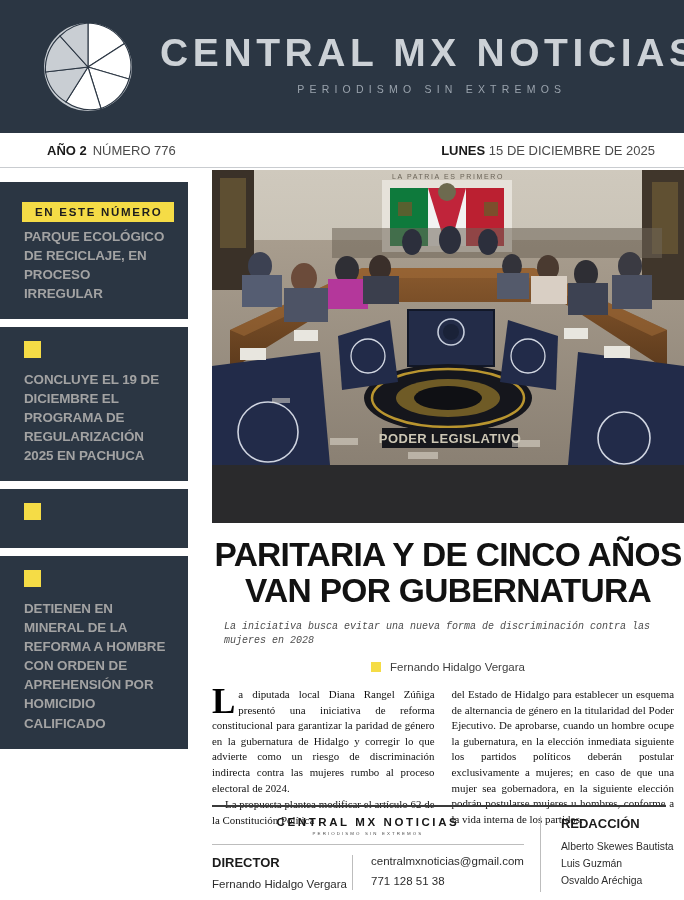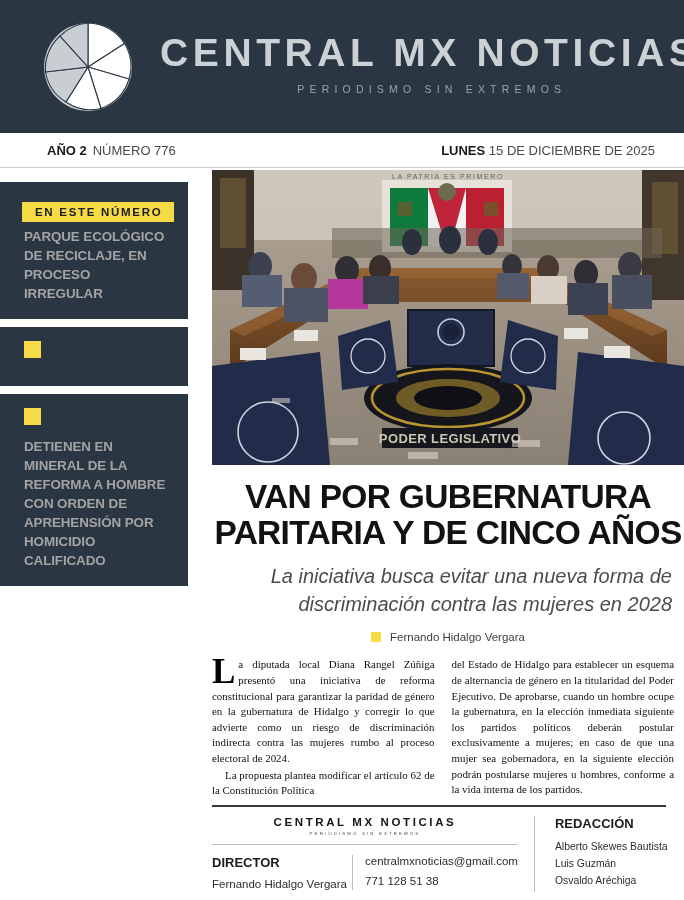--- a/index.html
+++ b/index.html
@@ -106,44 +106,44 @@
   .main {
     flex: 1;
     padding: 0 0 0 24px;
     display: flex;
     flex-direction: column;
   }
 
   .photo {
     position: relative;
     width: 472px;
-    height: 295px;
+    height: 353px;
     margin-top: 2px;
     overflow: hidden;
     background: #2a2a2c;
   }
   .photo svg { display: block; width: 472px; height: 295px; }
 
   .headline {
     margin-top: 14px;
     text-align: center;
     font-size: 33.5px;
     font-weight: bold;
     line-height: 1.07;
     letter-spacing: -0.7px;
     color: #121212;
     font-stretch: condensed;
     text-transform: uppercase;
   }
   .deck {
     margin-top: 11px;
-    text-align: right;
-    font-family: Liberation Sans, sans-serif;
+    text-align: left;
+    font-family: Liberation Mono, monospace;
     font-style: italic;
-    font-size: 20px;
+    font-size: 10px;
     line-height: 1.42;
     color: #4c4c4c;
     padding: 0 12px;
   }
   .byline {
     margin-top: 13px;
     display: flex;
     align-items: center;
     justify-content: center;
     gap: 9px;
@@ -198,21 +198,21 @@
   .foot-logo-tag {
     text-align: center;
     font-size: 4.4px;
     letter-spacing: 2.1px;
     color: #4a4a4a;
     margin-top: 3px;
   }
   .foot-rule { border-top: 1px solid #bdbdbd; margin: 8px 0 0 0; }
   .foot-cols { display: flex; margin-top: 10px; justify-content: space-between; }
   .foot-col-a { width: 140px; }
-  .foot-col-b { padding-left: 12px; border-left: 1px solid #bdbdbd; }
+  .foot-col-b { padding-left: 18px; border-left: 1px solid #bdbdbd; }
   .foot-label { font-size: 13px; font-weight: bold; color: #1b1b1b; }
   .foot-val { font-size: 11.5px; color: #2d2d2d; margin-top: 8px; }
   .foot-right {
     width: 150px;
     flex: 0 0 150px;
     padding-left: 20px;
     border-left: 1px solid #bdbdbd;
   }
   .foot-right .foot-label { margin-bottom: 10px; }
   .foot-right .foot-val { margin-top: 0; margin-bottom: 6px; font-size: 10.4px; }
@@ -258,20 +258,24 @@
   <div class="content">
 
     <div class="sidebar">
 
       <div class="side-card first">
         <div class="badge">EN ESTE NÚMERO</div>
         <div class="side-head">GANÓ EL NO AL PARQUE ECOLÓGICO DE RECICLAJE, EN PROCESO IRREGULAR</div>
       </div>
 
 
+      <div class="side-card">
+        <div class="sq"></div>
+        <div class="side-head">CONCLUYE EL 19 DE DICIEMBRE EL PROGRAMA DE REGULARIZACIÓN 2025 EN PACHUCA</div>
+      </div>
 
       <div class="side-card">
         <div class="sq"></div>
       </div>
 
       <div class="side-card">
         <div class="sq"></div>
         <div class="side-head">DETIENEN EN MINERAL DE LA REFORMA A HOMBRE CON ORDEN DE APREHENSIÓN POR HOMICIDIO CALIFICADO</div>
       </div>
 
@@ -378,22 +382,22 @@
           <g fill="#e8e6df">
             <rect x="28" y="178" width="26" height="12"></rect>
               <rect x="82" y="160" width="24" height="11"></rect>
             <rect x="392" y="176" width="26" height="12"></rect>
               <rect x="352" y="158" width="24" height="11"></rect>
           </g>
         </svg>
       </div>
 
       <div class="headline">
+        <div>PARITARIA Y DE CINCO AÑOS</div>
         <div>VAN POR GUBERNATURA</div>
-        <div>PARITARIA Y DE CINCO AÑOS</div>
       </div>
 
       <div class="deck">La iniciativa busca evitar una nueva forma de discriminación contra las mujeres en 2028</div>
 
       <div class="byline">
         <span class="bsq"></span>
         <span>Fernando Hidalgo Vergara</span>
       </div>
 
       <div class="cols">

